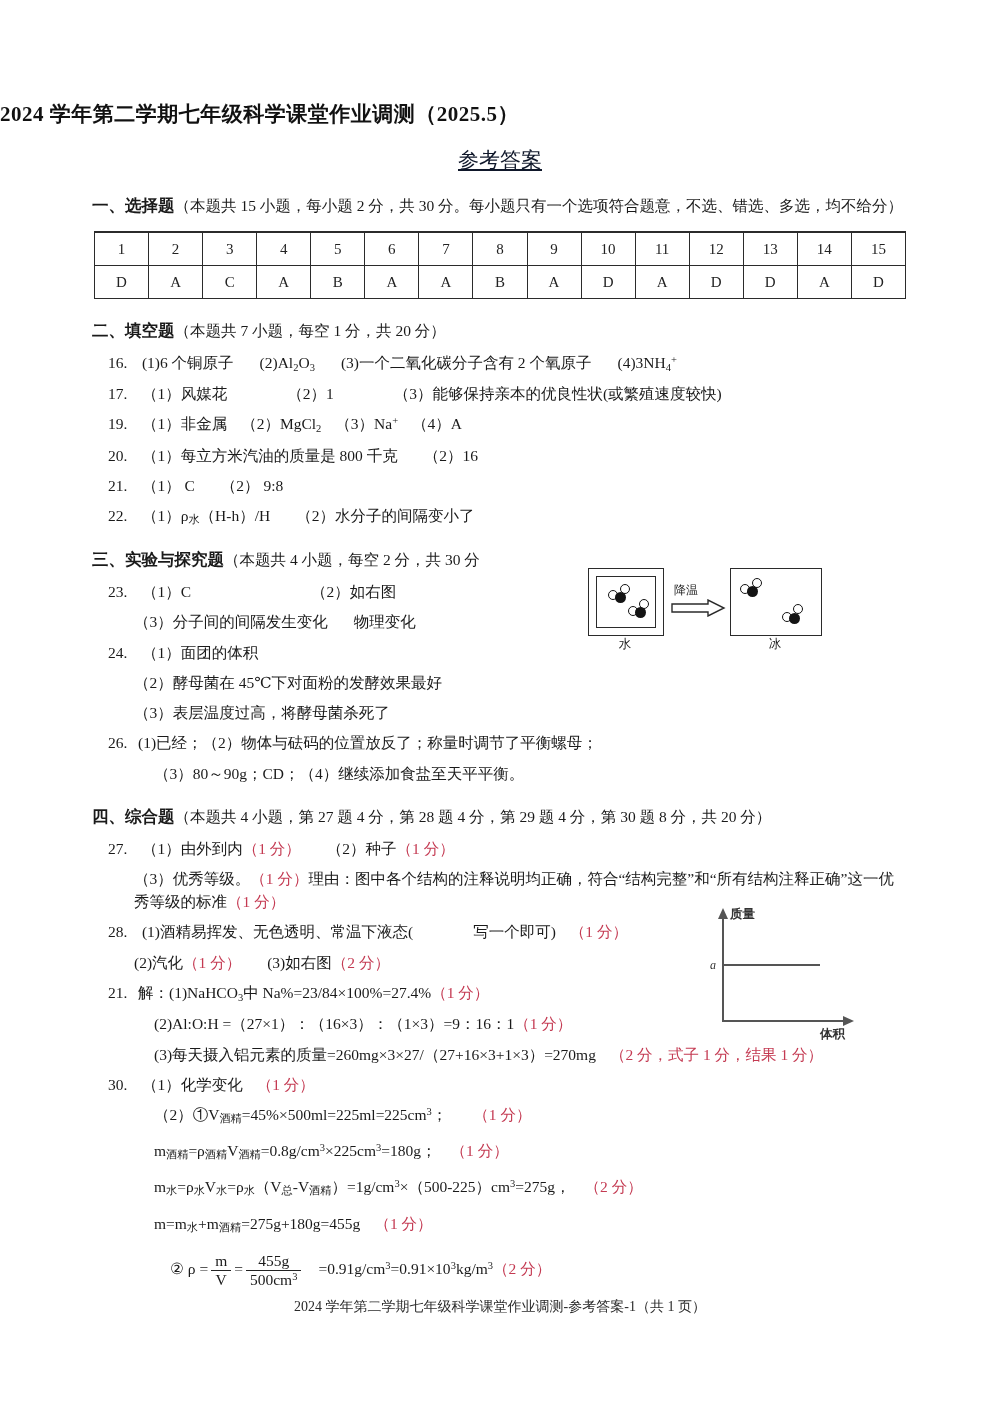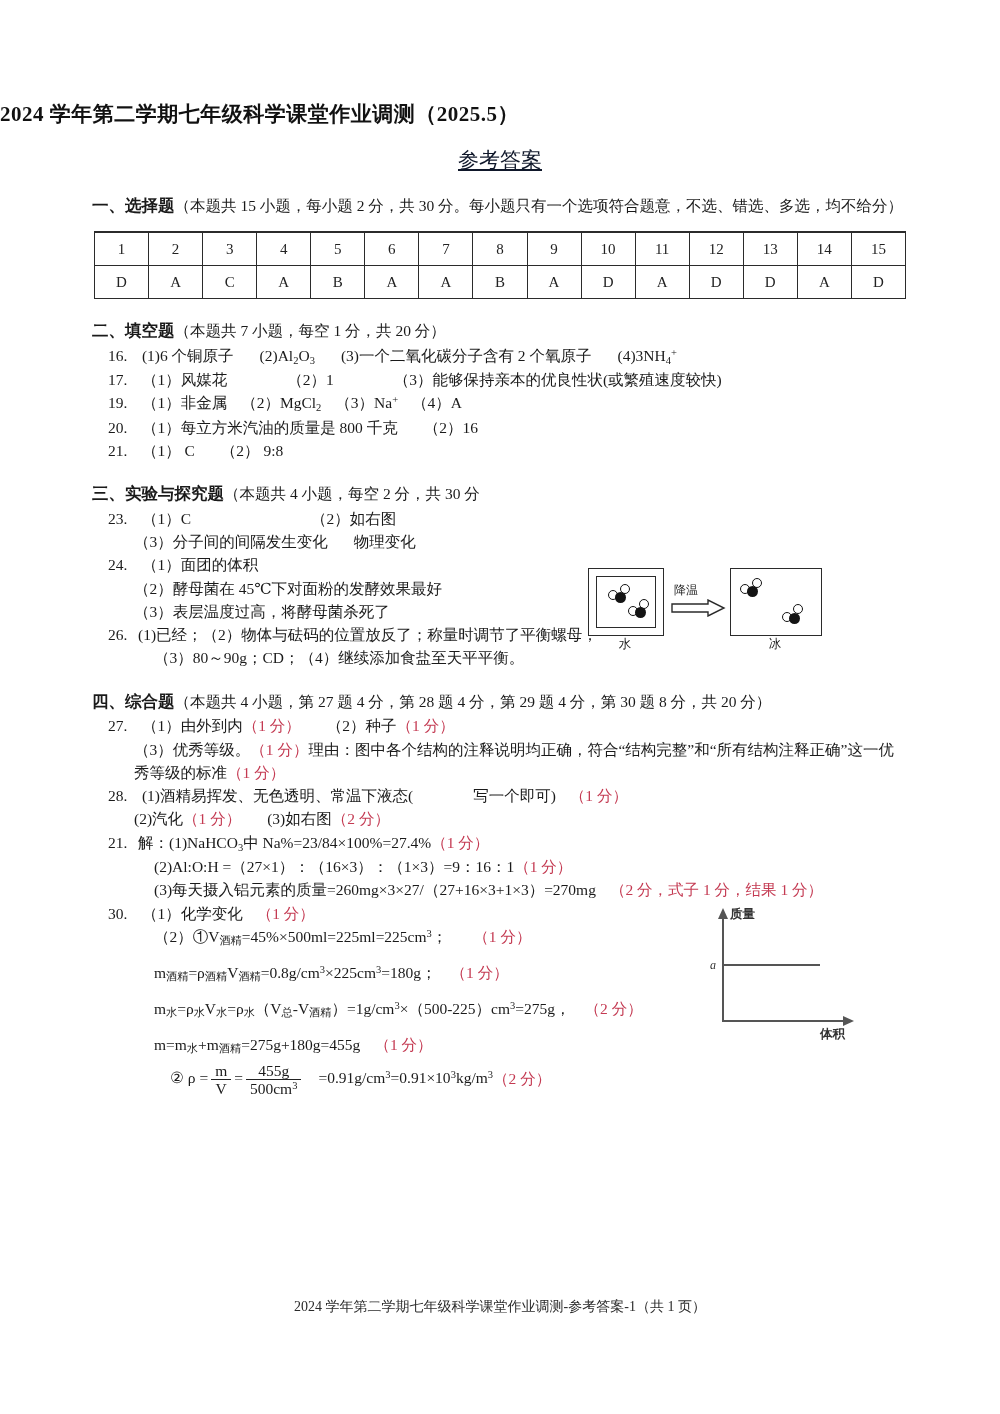--- a/index.html
+++ b/index.html
@@ -58,20 +58,21 @@
   .ans-table td {
     border: 1px solid #2b2b2b;
     height: 30px;
     text-align: center;
     font-size: 15px;
     font-family: "Liberation Serif", serif;
     color: #222;
   }
   .ans-table tr:first-child td { border-top-width: 2px; }
   .line {
+    margin-top: 7px;
     font-size: 15.5px;
     white-space: nowrap;
   }
   .line.wrap { white-space: normal; }
   .indent1 { padding-left: 26px; }
   .indent2 { padding-left: 46px; }
   .num { display: inline-block; min-width: 30px; }
   .red { color: #c43a52; }
   .gap { display: inline-block; width: 26px; }
   .gap-sm { display: inline-block; width: 14px; }
@@ -221,20 +222,24 @@
     <div class="line">
       <span class="num">20.</span>
       <span>（1）每立方米汽油的质量是 800 千克</span><span class="gap"></span><span>（2）16</span>
     </div>
 
     <div class="line">
       <span class="num">21.</span>
       <span>（1） C</span><span class="gap"></span><span>（2） 9:8</span>
     </div>
 
+    <div class="line">
+      <span class="num">22.</span>
+      <span><span>（1）ρ</span><span class="sm">水</span><span>（H-h）/H</span></span><span class="gap"></span><span>（2）水分子的间隔变小了</span>
+    </div>
 
     <div class="section-head">
       <span>三、实验与探究题</span><span class="normal">（本题共 4 小题，每空 2 分，共 30 分</span>
     </div>
 
     <div class="line">
       <span class="num">23.</span>
       <span>（1）C</span><span class="gap-lg"></span><span class="gap-lg"></span><span>（2）如右图</span>
     </div>
     <div class="line indent1">
@@ -299,21 +304,21 @@
     </div>
     <div class="line indent2" style="margin-top:12px;">
       <span><span>m</span><span class="sm">酒精</span><span>=ρ</span><span class="sm">酒精</span><span>V</span><span class="sm">酒精</span><span>=0.8g/cm</span><sup>3</sup><span>×225cm</span><sup>3</sup><span>=180g；</span></span><span class="gap-sm"></span><span class="red">（1 分）</span>
     </div>
     <div class="line indent2" style="margin-top:12px;">
       <span><span>m</span><span class="sm">水</span><span>=ρ</span><span class="sm">水</span><span>V</span><span class="sm">水</span><span>=ρ</span><span class="sm">水</span><span>（V</span><span class="sm">总</span><span>-V</span><span class="sm">酒精</span><span>）=1g/cm</span><sup>3</sup><span>×（500-225）cm</span><sup>3</sup><span>=275g，</span></span><span class="gap-sm"></span><span class="red">（2 分）</span>
     </div>
     <div class="line indent2" style="margin-top:12px;">
       <span><span>m=m</span><span class="sm">水</span><span>+m</span><span class="sm">酒精</span><span>=275g+180g=455g</span></span><span class="gap-sm"></span><span class="red">（1 分）</span>
     </div>
-    <div class="line" style="margin-top:4px;padding-left:62px;">
+    <div class="line" style="margin-top:16px;padding-left:62px;">
       <span><span>② ρ =</span><span class="frac"><span class="top">m</span><span class="bot">V</span></span><span>=</span><span class="frac"><span class="top">455g</span><span class="bot"><span>500cm</span><sup>3</sup></span></span><span class="gap-sm"></span><span>=0.91g/cm</span><sup>3</sup><span>=0.91×10</span><sup>3</sup><span>kg/m</span><sup>3</sup></span><span class="red">（2 分）</span>
     </div>
 
   </div>
 
   <div class="fig-molecule">
     <div class="mol-box" style="left:0;top:0;width:74px;height:66px;"></div>
     <div class="mol-box" style="left:8px;top:8px;width:58px;height:50px;"></div>
     <div class="atom-h" style="left:20px;top:22px;width:8px;height:8px;"></div>
     <div class="atom-h" style="left:32px;top:16px;width:8px;height:8px;"></div>

